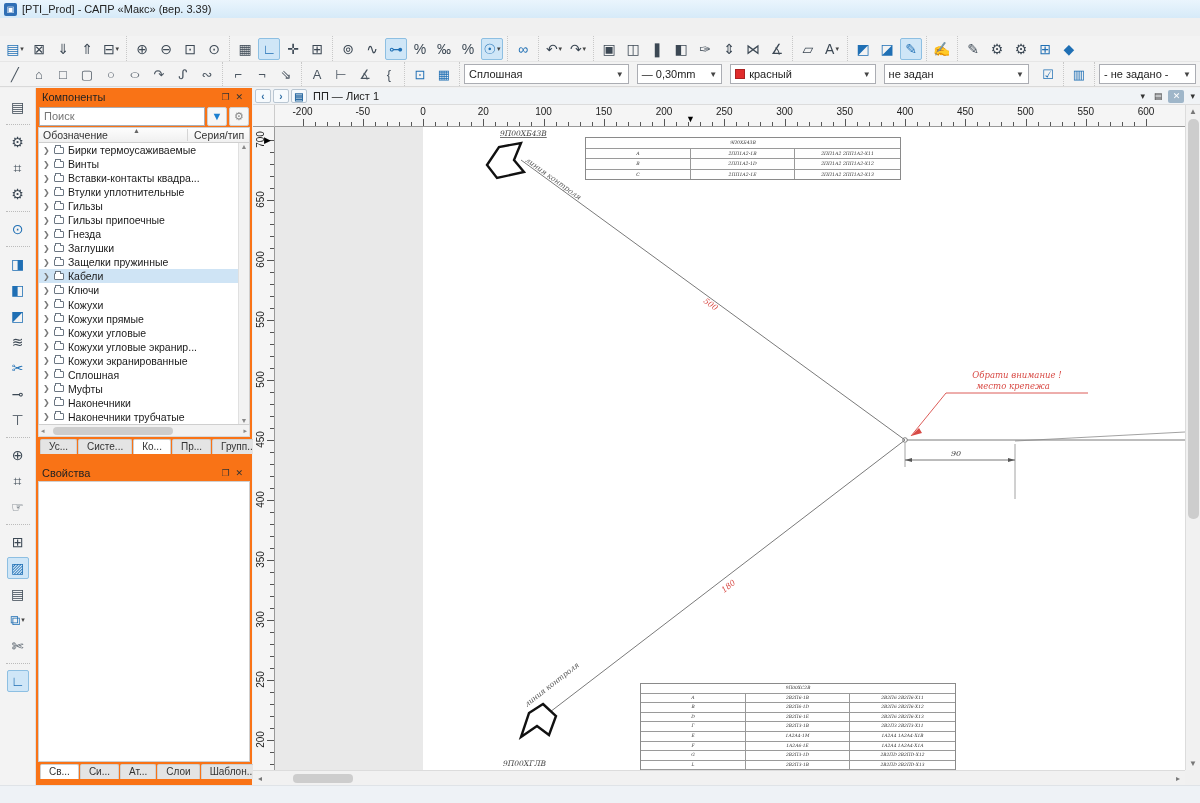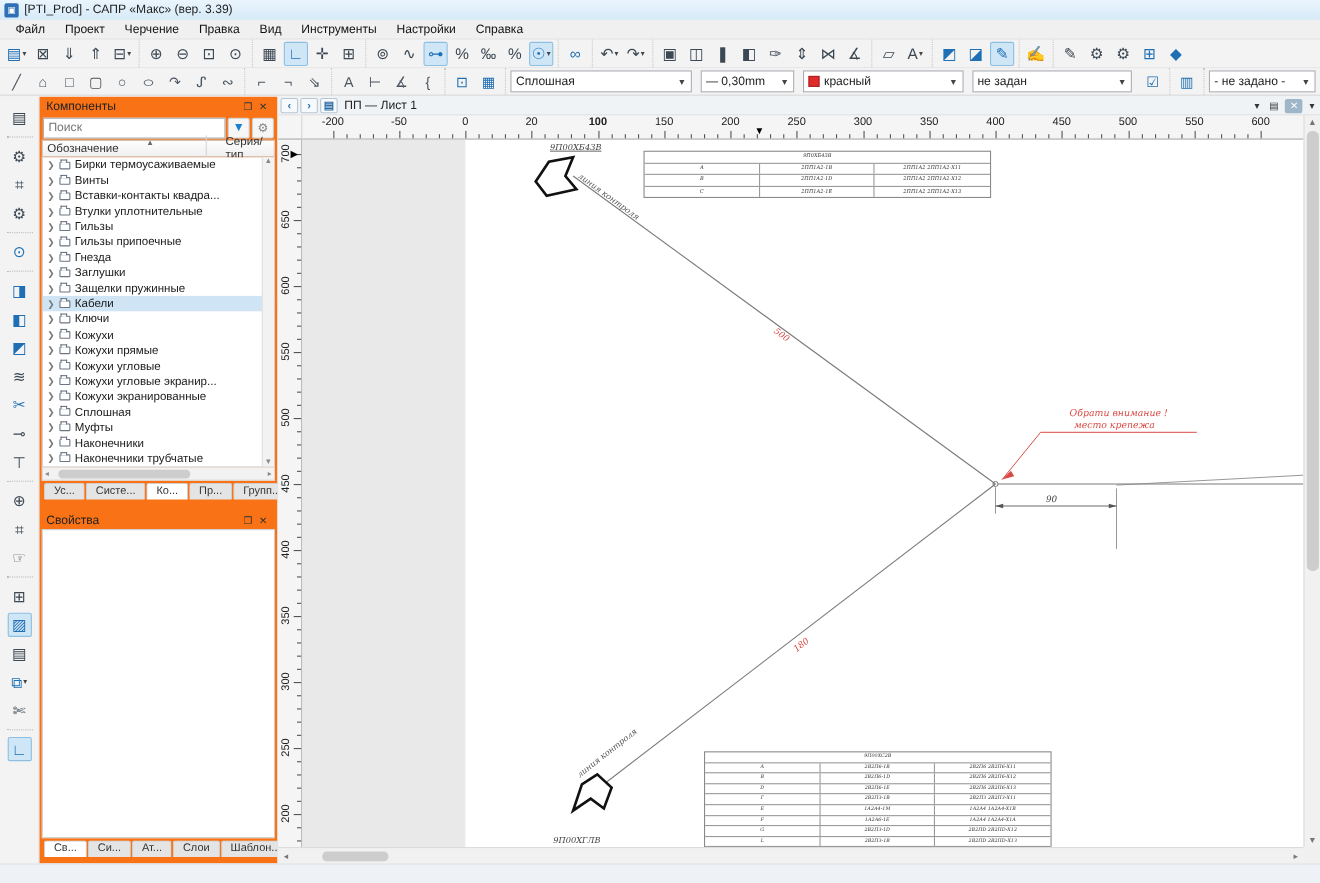--- a/index.html
+++ b/index.html
@@ -36,21 +36,21 @@
   .dock { position:absolute; left:36px; top:88px; width:216px; height:697px; background:#f97316; }
   .panel-title { height:17px; display:flex; align-items:center; font-size:11px; color:#222; padding:0 4px; }
   .panel-title .sp { flex:1; }
   .wbtn { font-size:9px; color:#333; padding:0 3px; cursor:default; }
   .components { position:absolute; left:2px; top:0; width:212px; height:374px; }
   .search-row { display:flex; align-items:center; height:22px; gap:2px; padding:0 1px; }
   .search-input { flex:1; height:19px; border:1px solid #abadb3; background:#fff; font-size:11px; padding:0 4px; color:#999; font-family:"Liberation Sans",sans-serif; }
   .iconbtn { width:20px; height:19px; border:1px solid #cfcfcf; background:#f6f6f6; display:inline-flex; align-items:center; justify-content:center; font-size:11px; border-radius:2px; }
   .cols-header { display:flex; height:16px; border:1px solid #cfcfcf; background:linear-gradient(#fdfdfd,#f0f0f0); font-size:10.5px; color:#333; align-items:center; position:relative; }
   .cols-header .c1 { flex:1; padding-left:4px; }
-  .cols-header .c2 { width:62px; border-left:1px solid #d5d5d5; padding-left:17px; }
+  .cols-header .c2 { width:62px; border-left:1px solid #d5d5d5; padding-left:6px; }
   .sort-caret { position:absolute; left:94px; top:-1px; font-size:7px; color:#666; }
   .comp-list { position:relative; height:282px; background:#fff; border:1px solid #cfcfcf; border-top:none; overflow:hidden; }
   .comp-row { display:flex; align-items:center; height:14.05px; font-size:10.5px; color:#1a1a1a; gap:4px; padding-left:4px; white-space:nowrap; }
   .comp-row.sel { background:#cfe4f5; }
   .chev { color:#777; font-size:8px; width:7px; }
   .folder { width:10px; height:7px; border:1px solid #6b7682; border-radius:1px; position:relative; background:#fff; flex:0 0 auto; }
   .folder::before { content:''; position:absolute; top:-3px; left:0; width:4px; height:2px; border:1px solid #6b7682; border-bottom:none; background:#fff; }
   .list-vscroll { position:absolute; right:0; top:0; width:11px; height:100%; background:#f2f2f2; border-left:1px solid #e0e0e0; font-size:7px; color:#888; text-align:center; }
   .hscroll-mini { height:12px; background:#f2f2f2; border:1px solid #d9d9d9; border-top:none; position:relative; font-size:7px; color:#888; }
   .hthumb { position:absolute; top:2px; height:8px; background:#cdcdcd; border-radius:4px; }
@@ -99,30 +99,20 @@
 </head>
 <body>
 
 <div class="window">
 
   <div class="titlebar">
     <span class="app-icon">▣</span>
     <span>[PTI_Prod] - САПР «Макс» (вер. 3.39)</span>
   </div>
 
-  <div class="menubar" id="menubar">
-      <span class="menu-item">Файл</span>
-      <span class="menu-item">Проект</span>
-      <span class="menu-item">Черчение</span>
-      <span class="menu-item">Правка</span>
-      <span class="menu-item">Вид</span>
-      <span class="menu-item">Инструменты</span>
-      <span class="menu-item">Настройки</span>
-      <span class="menu-item">Справка</span>
-    </div>
 
   <div class="tb tb1" id="toolbar1">
       <div class="tgroup">
         <span class="tbtn blue">
           <span>▤</span>
           <span class="caret">▾</span>
         </span>
         <span class="tbtn">
           <span>⊠</span>
         </span>
@@ -632,21 +622,21 @@
         <div class="tick" style="left: 172.1px; bottom: 0px; width: 1px; height: 4px;"></div>
         <div class="tick" style="left: 184.15px; bottom: 0px; width: 1px; height: 4px;"></div>
         <div class="tick" style="left: 196.2px; bottom: 0px; width: 1px; height: 4px;"></div>
         <div class="tick" style="left: 208.25px; bottom: 0px; width: 1px; height: 7px;"></div>
         <div class="rlabel" style="left: 194.25px; top: 1px; width: 28px; text-align: center;">20</div>
         <div class="tick" style="left: 220.3px; bottom: 0px; width: 1px; height: 4px;"></div>
         <div class="tick" style="left: 232.35px; bottom: 0px; width: 1px; height: 4px;"></div>
         <div class="tick" style="left: 244.4px; bottom: 0px; width: 1px; height: 4px;"></div>
         <div class="tick" style="left: 256.45px; bottom: 0px; width: 1px; height: 4px;"></div>
         <div class="tick" style="left: 268.5px; bottom: 0px; width: 1px; height: 7px;"></div>
-        <div class="rlabel" style="left: 254.5px; top: 1px; width: 28px; text-align: center; font-weight: bold;">100</div>
+        <div class="rlabel" style="left: 254.5px; top: 1px; width: 28px; text-align: center;">100</div>
         <div class="tick" style="left: 280.55px; bottom: 0px; width: 1px; height: 4px;"></div>
         <div class="tick" style="left: 292.6px; bottom: 0px; width: 1px; height: 4px;"></div>
         <div class="tick" style="left: 304.65px; bottom: 0px; width: 1px; height: 4px;"></div>
         <div class="tick" style="left: 316.7px; bottom: 0px; width: 1px; height: 4px;"></div>
         <div class="tick" style="left: 328.75px; bottom: 0px; width: 1px; height: 7px;"></div>
         <div class="rlabel" style="left: 314.75px; top: 1px; width: 28px; text-align: center;">150</div>
         <div class="tick" style="left: 340.8px; bottom: 0px; width: 1px; height: 4px;"></div>
         <div class="tick" style="left: 352.85px; bottom: 0px; width: 1px; height: 4px;"></div>
         <div class="tick" style="left: 364.9px; bottom: 0px; width: 1px; height: 4px;"></div>
         <div class="tick" style="left: 376.95px; bottom: 0px; width: 1px; height: 4px;"></div>

